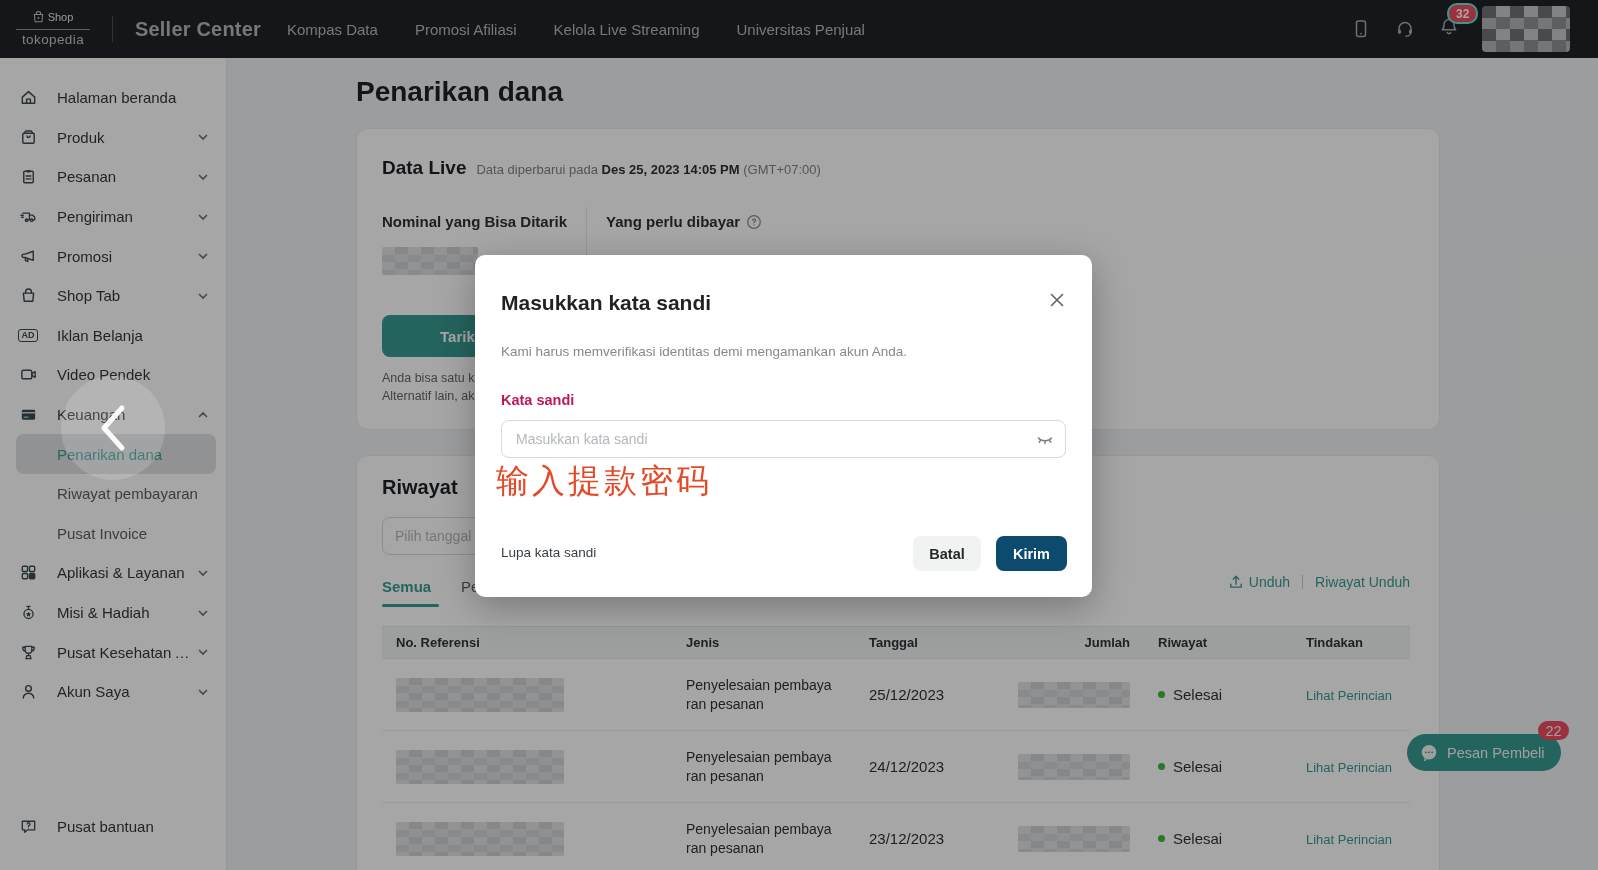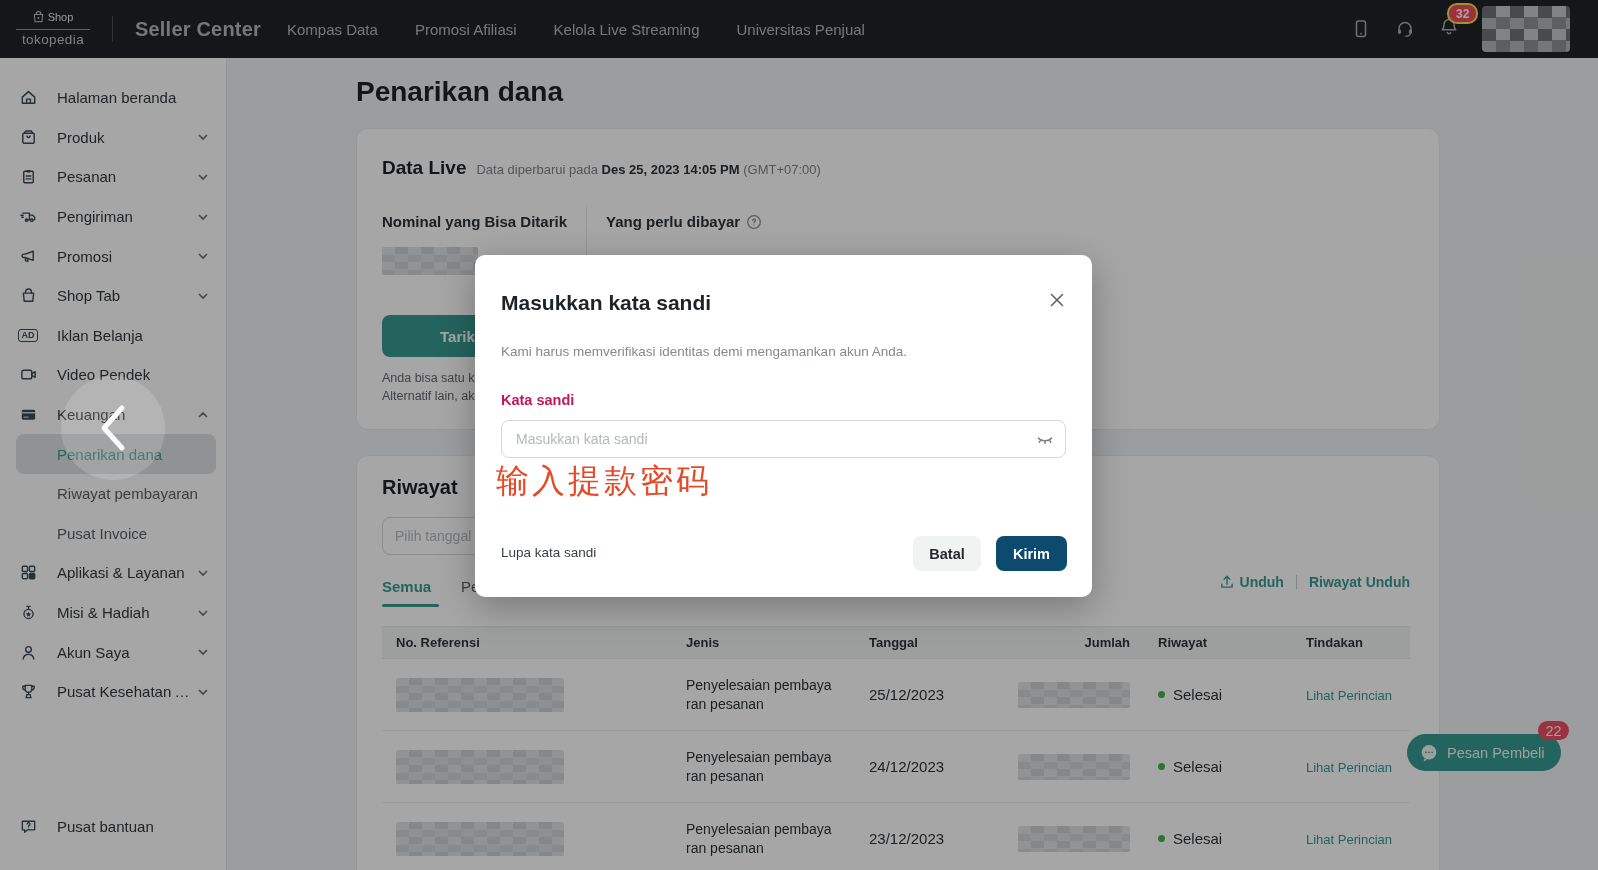--- a/index.html
+++ b/index.html
@@ -11,21 +11,21 @@
   .logo{display:flex;flex-direction:column;align-items:center;margin-right:22px;cursor:pointer}
   .logo-top{font-size:11px;color:#e5e5e5;display:flex;align-items:center;gap:4px;padding-bottom:6px;border-bottom:1px solid #8f9295;min-width:74px;justify-content:center}
   .logo-bottom{font-size:13.5px;color:#c2c5c8;letter-spacing:.4px;padding-top:2px}
   .nav-divider{width:1px;height:26px;background:#4a4e53;margin-right:22px}
   .nav-title{font-size:20px;font-weight:700;color:#b4b7ba;letter-spacing:.2px}
   .nav-links{display:flex;gap:37px;margin-left:26px}
   .nav-link{font-size:15px;color:#b6b9bc;cursor:pointer;white-space:nowrap}
   .nav-right{margin-left:auto;display:flex;align-items:center;gap:22px}
   .nav-ic{width:22px;height:22px;cursor:pointer}
   .bell-wrap{position:relative;cursor:pointer}
-  .badge32{position:absolute;top:-13px;left:9px;background:#ef4c60;color:#fff;font-size:12px;font-weight:700;padding:1.5px 7px;border-radius:10px;border:2px solid #fde047}
+  .badge32{position:absolute;top:-13px;left:9px;background:#ef4c60;color:#fff;font-size:12px;font-weight:700;padding:1.5px 7px;border-radius:10px;border:2px solid #5eead4}
   .px-dark{width:88px;height:46px;border-radius:4px;cursor:pointer;
     background:conic-gradient(#c6c9cc 0 25%,#8e9194 0 50%,#b2b5b8 0 75%,#6f7276 0) 0 0/28px 23px}
 
   
   .sidebar{position:absolute;top:58px;left:0;bottom:0;width:227px;background:#fff;border-right:1px solid #e4e6e8;z-index:4;padding-top:20px}
   .sitem{display:flex;align-items:center;height:39.6px;padding:0 16px 0 18px;cursor:pointer}
   .sicon{width:20px;height:20px;margin-right:19px;flex:none;display:flex;align-items:center;justify-content:center}
   .slabel{flex:1;font-size:15px;color:#33383d;white-space:nowrap;overflow:hidden;text-overflow:ellipsis}
   .schev{width:14px;height:14px;flex:none}
   .ssub{display:flex;align-items:center;height:39.6px;margin:0 10px 0 16px;padding-left:41px;border-radius:8px;cursor:pointer}
@@ -55,21 +55,21 @@
   .dl-note{position:absolute;left:25px;top:240px;font-size:12.5px;color:#61676d;line-height:18px}
 
   .rw-title{position:absolute;left:25px;top:20px;font-size:20px;font-weight:700;color:#1e2227}
   .rw-date{position:absolute;left:25px;top:61px;width:190px;height:38px;border:1px solid #d6d9db;border-radius:8px;padding:0 12px;font-size:14px;color:#33383d;font-family:inherit;background:#fff}
   .rw-date::placeholder{color:#b3b8bc}
   .tab{position:absolute;top:122px;font-size:15px;cursor:pointer}
   .tab-all{left:25px;color:#389a91;font-weight:700}
   .tab-ul{position:absolute;left:25px;top:148px;width:57px;height:3px;background:#389a91;border-radius:2px}
   .tab-other{left:104px;color:#5a6066}
   .rw-links{position:absolute;right:29px;top:118px;display:flex;align-items:center;gap:12px}
-  .rw-link{display:flex;align-items:center;gap:5px;color:#389a91;font-size:14px;font-weight:700;cursor:pointer;white-space:nowrap}
+  .rw-link{display:flex;align-items:center;gap:5px;color:#389a91;font-size:14px;font-weight:400;cursor:pointer;white-space:nowrap}
   .rw-sep{width:1px;height:14px;background:#c9ccce}
 
   .rw-table{position:absolute;left:25px;top:170px;right:29px}
   .tgrid{display:grid;grid-template-columns:290px 183px 160px 115px 160px 1fr;align-items:center}
   .thead{height:33px;background:#f2f4f5;border-top:1px solid #e6e8ea;border-bottom:1px solid #e6e8ea;font-size:13px;font-weight:700;color:#2e3338}
   .trow{height:72px;border-bottom:1px solid #eceeef;background:#fff}
   .c-ref{padding-left:14px}
   .c-pad{padding-left:14px}
   .c-num{text-align:right;justify-self:end}
   .c-status{padding-left:28px;display:flex;align-items:center;gap:8px}
@@ -283,39 +283,39 @@
           <path d="M10 9.2 l.85 1.7 1.9 .28 -1.38 1.34 .33 1.9 -1.7-.9 -1.7 .9 .33-1.9 -1.38-1.34 1.9-.28 Z" fill="#3c4b52" stroke="none"></path>
         </svg>
       </span>
     <span class="slabel">Misi &amp; Hadiah</span>
     <span class="schev"><svg width="14" height="14" viewBox="0 0 14 14" fill="none" stroke="#6c7277" stroke-width="1.7" stroke-linecap="round">
           <path d="M3.5 5.5 L7 9 L10.5 5.5"></path>
         </svg></span>
   </div>
   <div class="sitem">
     <span class="sicon">
-        <svg width="19" height="19" viewBox="0 0 20 20" fill="none" stroke="#3c4b52" stroke-width="1.5" stroke-linecap="round">
-          <circle cx="10" cy="6.8" r="3"></circle>
-          <path d="M4.5 16.8 a5.5 5 0 0 1 11 0"></path>
-        </svg>
-      </span>
-    <span class="slabel">Akun Saya</span>
-    <span class="schev"><svg width="14" height="14" viewBox="0 0 14 14" fill="none" stroke="#6c7277" stroke-width="1.7" stroke-linecap="round">
-          <path d="M3.5 5.5 L7 9 L10.5 5.5"></path>
-        </svg></span>
-  </div>
-  <div class="sitem">
-    <span class="sicon">
         <svg width="19" height="19" viewBox="0 0 20 20" fill="none" stroke="#3c4b52" stroke-width="1.4" stroke-linecap="round" stroke-linejoin="round">
           <path d="M6.5 3.5 h7 v3.8 a3.5 3.5 0 0 1 -7 0 Z"></path>
           <path d="M6.5 4.5 H4 v1.2 a2.6 2.6 0 0 0 2.6 2.6 M13.5 4.5 H16 v1.2 a2.6 2.6 0 0 1 -2.6 2.6"></path>
           <path d="M10 11 v2.2 M7.2 16.5 h5.6 M8.2 13.2 h3.6 l.6 3.3 H7.6 Z"></path>
         </svg>
       </span>
     <span class="slabel">Pusat Kesehatan A...</span>
+    <span class="schev"><svg width="14" height="14" viewBox="0 0 14 14" fill="none" stroke="#6c7277" stroke-width="1.7" stroke-linecap="round">
+          <path d="M3.5 5.5 L7 9 L10.5 5.5"></path>
+        </svg></span>
+  </div>
+  <div class="sitem">
+    <span class="sicon">
+        <svg width="19" height="19" viewBox="0 0 20 20" fill="none" stroke="#3c4b52" stroke-width="1.5" stroke-linecap="round">
+          <circle cx="10" cy="6.8" r="3"></circle>
+          <path d="M4.5 16.8 a5.5 5 0 0 1 11 0"></path>
+        </svg>
+      </span>
+    <span class="slabel">Akun Saya</span>
     <span class="schev"><svg width="14" height="14" viewBox="0 0 14 14" fill="none" stroke="#6c7277" stroke-width="1.7" stroke-linecap="round">
           <path d="M3.5 5.5 L7 9 L10.5 5.5"></path>
         </svg></span>
   </div>
   <div class="sitem help-item">
     <span class="sicon">
         <svg width="19" height="19" viewBox="0 0 20 20" fill="none" stroke="#3c4b52" stroke-width="1.4" stroke-linecap="round" stroke-linejoin="round">
           <path d="M3.5 4.5 h13 v9 H9 l-3 2.6 v-2.6 H3.5 Z"></path>
           <path d="M8.6 7.4 a1.5 1.5 0 1 1 2.2 1.5 c-.55 .3-.8 .55-.8 1.1"></path>
           <circle cx="10" cy="11.6" r="0.55" fill="#3c4b52" stroke="none"></circle>

